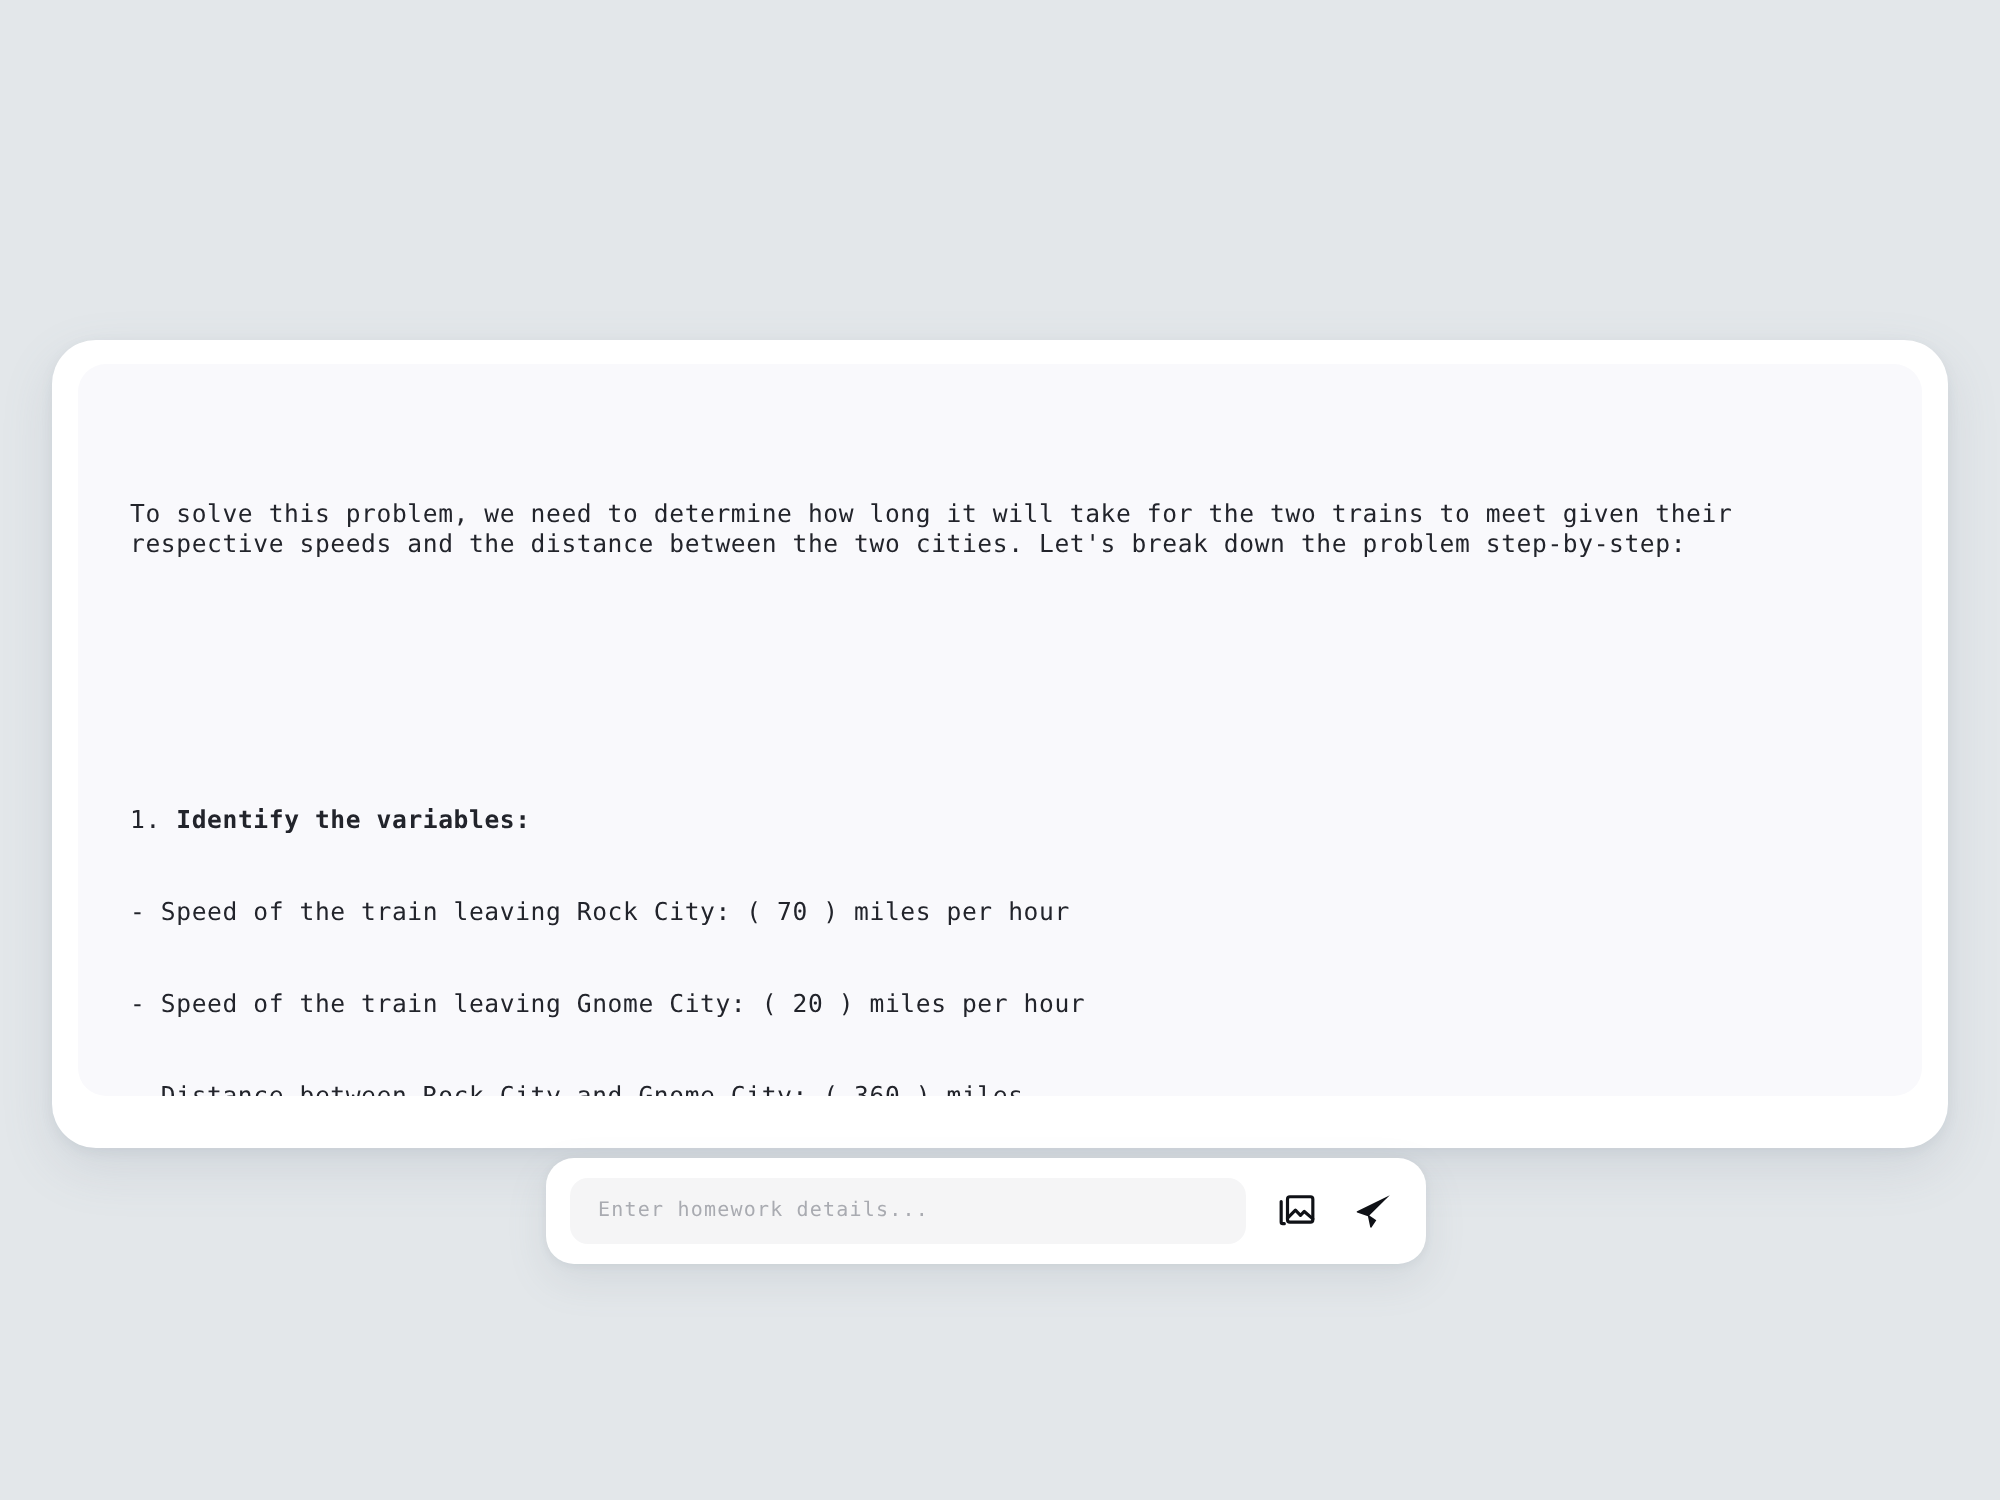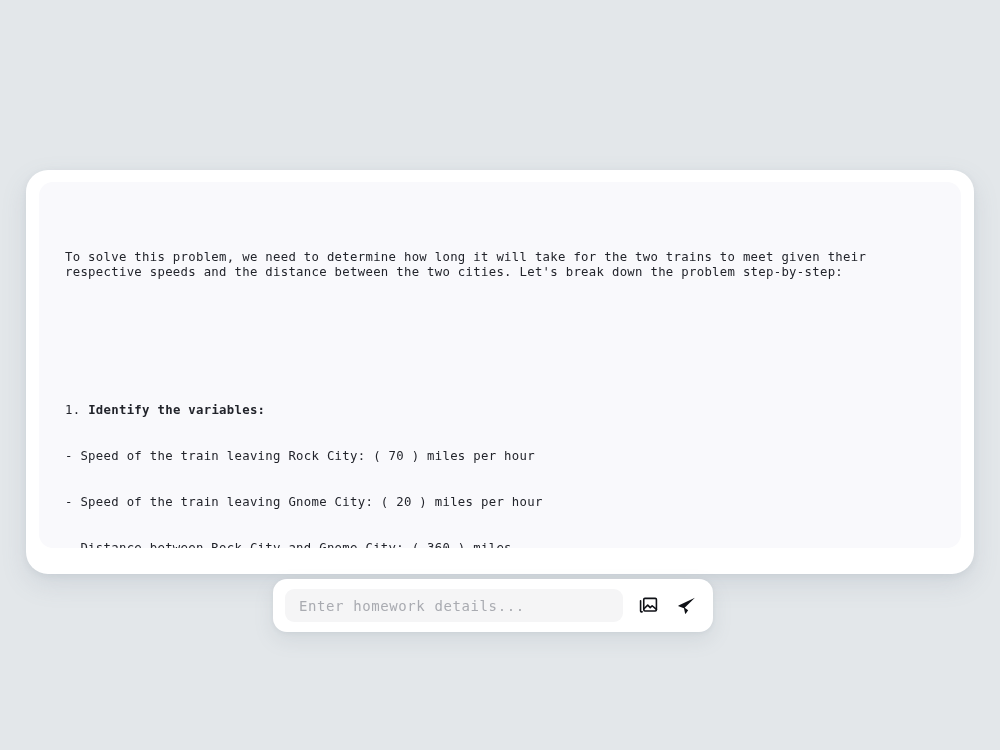--- a/index.html
+++ b/index.html
@@ -101,21 +101,21 @@
 
   .composer-input {
     flex: 1 1 auto;
     height: 33px;
     background: #f5f5f6;
     border: none;
     border-radius: 9px;
     outline: none;
     padding: 0 14px;
     font-family: "DejaVu Sans Mono", monospace;
-    font-size: 14px;
+    font-size: 10px;
     letter-spacing: 0.6px;
     color: #2c2e35;
   }
   .composer-input::placeholder {
     color: #a9abb1;
     font-family: "DejaVu Sans Mono", monospace;
     letter-spacing: 0.6px;
   }
 
   .icon-btn {

